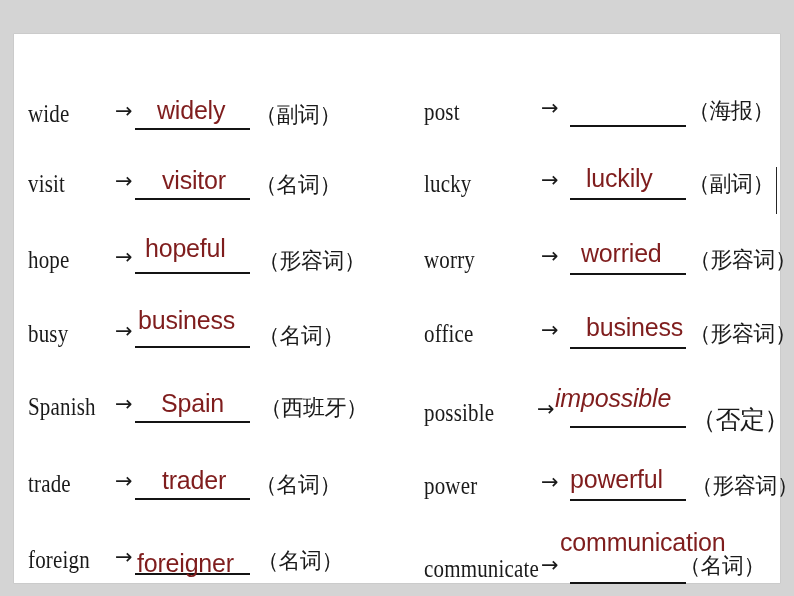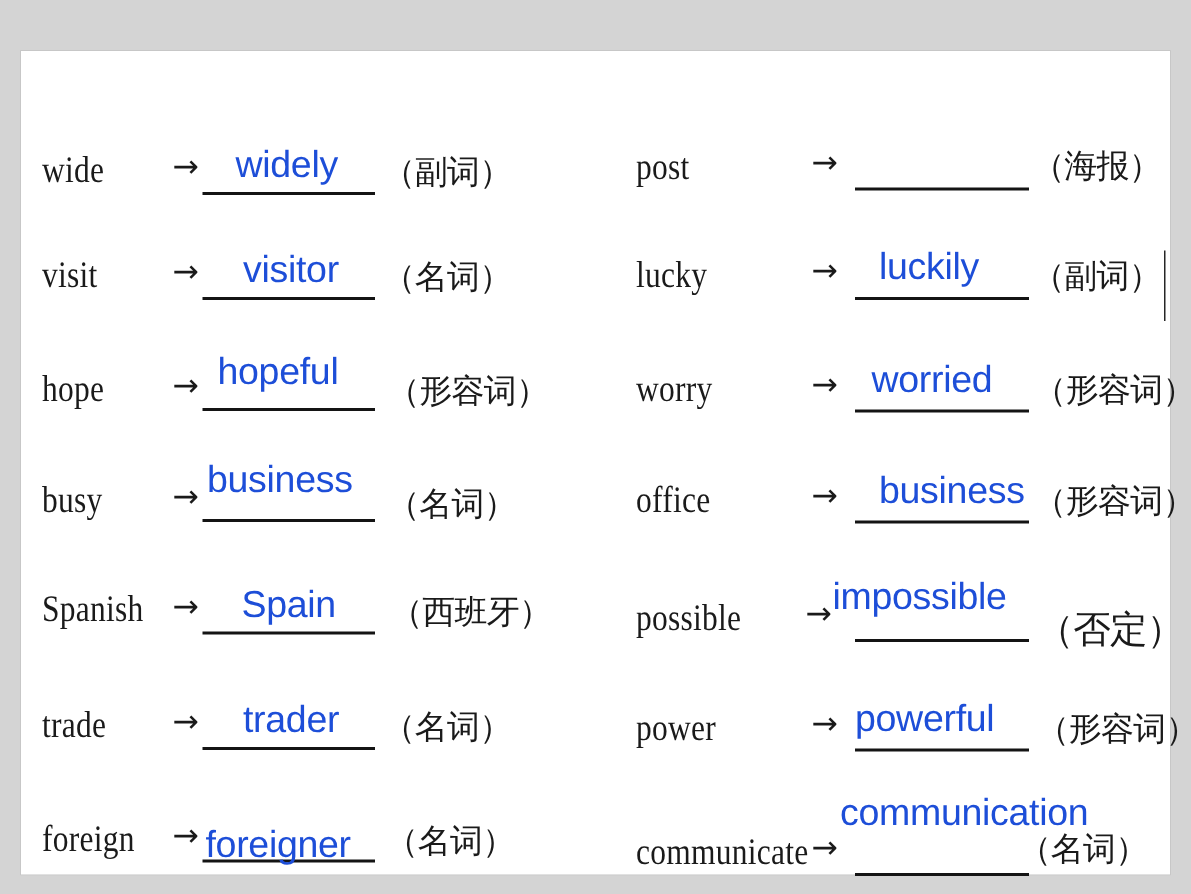--- a/index.html
+++ b/index.html
@@ -63,21 +63,21 @@
     position: absolute;
     border-bottom: 2px solid #141414;
     height: 0;
   }
 
   
   .ans {
     position: absolute;
     font-family: "Liberation Sans", sans-serif;
     font-size: 25px;
-    color: #1d4ed8;
+    color: #7f1d1d;
     white-space: nowrap;
     letter-spacing: -0.2px;
   }
 
   
   .zh {
     position: absolute;
     font-family: "DejaVu Sans", sans-serif;
     font-size: 22px;
     color: #1a1a1a;
@@ -189,21 +189,21 @@
       <span class="arrow" style="left:141px; top:21px;">→</span>
       <span class="blank" style="left:170px; top:48px; width:116px;"></span>
       <span class="ans" style="left:186px; top:14px;">business</span>
       <span class="zh" style="left:289px; top:20px;">（形容词）</span>
     </div>
 
     <div class="row" style="top:340px;">
       <span class="src" style="left:24px; top:25px;">possible</span>
       <span class="arrow" style="left:137px; top:25px;">→</span>
       <span class="blank" style="left:170px; top:52px; width:116px;"></span>
-      <span class="ans" style="left:155px; top:10px;">impossible</span>
+      <span class="ans" style="left:155px; top:10px;font-style:italic;">impossible</span>
       <span class="zh small" style="left:291px; top:29px;">（否定）</span>
     </div>
 
     <div class="row" style="top:418px;">
       <span class="src" style="left:24px; top:20px;">power</span>
       <span class="arrow" style="left:141px; top:20px;">→</span>
       <span class="blank" style="left:170px; top:47px; width:116px;"></span>
       <span class="ans" style="left:170px; top:13px;">powerful</span>
       <span class="zh" style="left:291px; top:19px;">（形容词）</span>
     </div>

